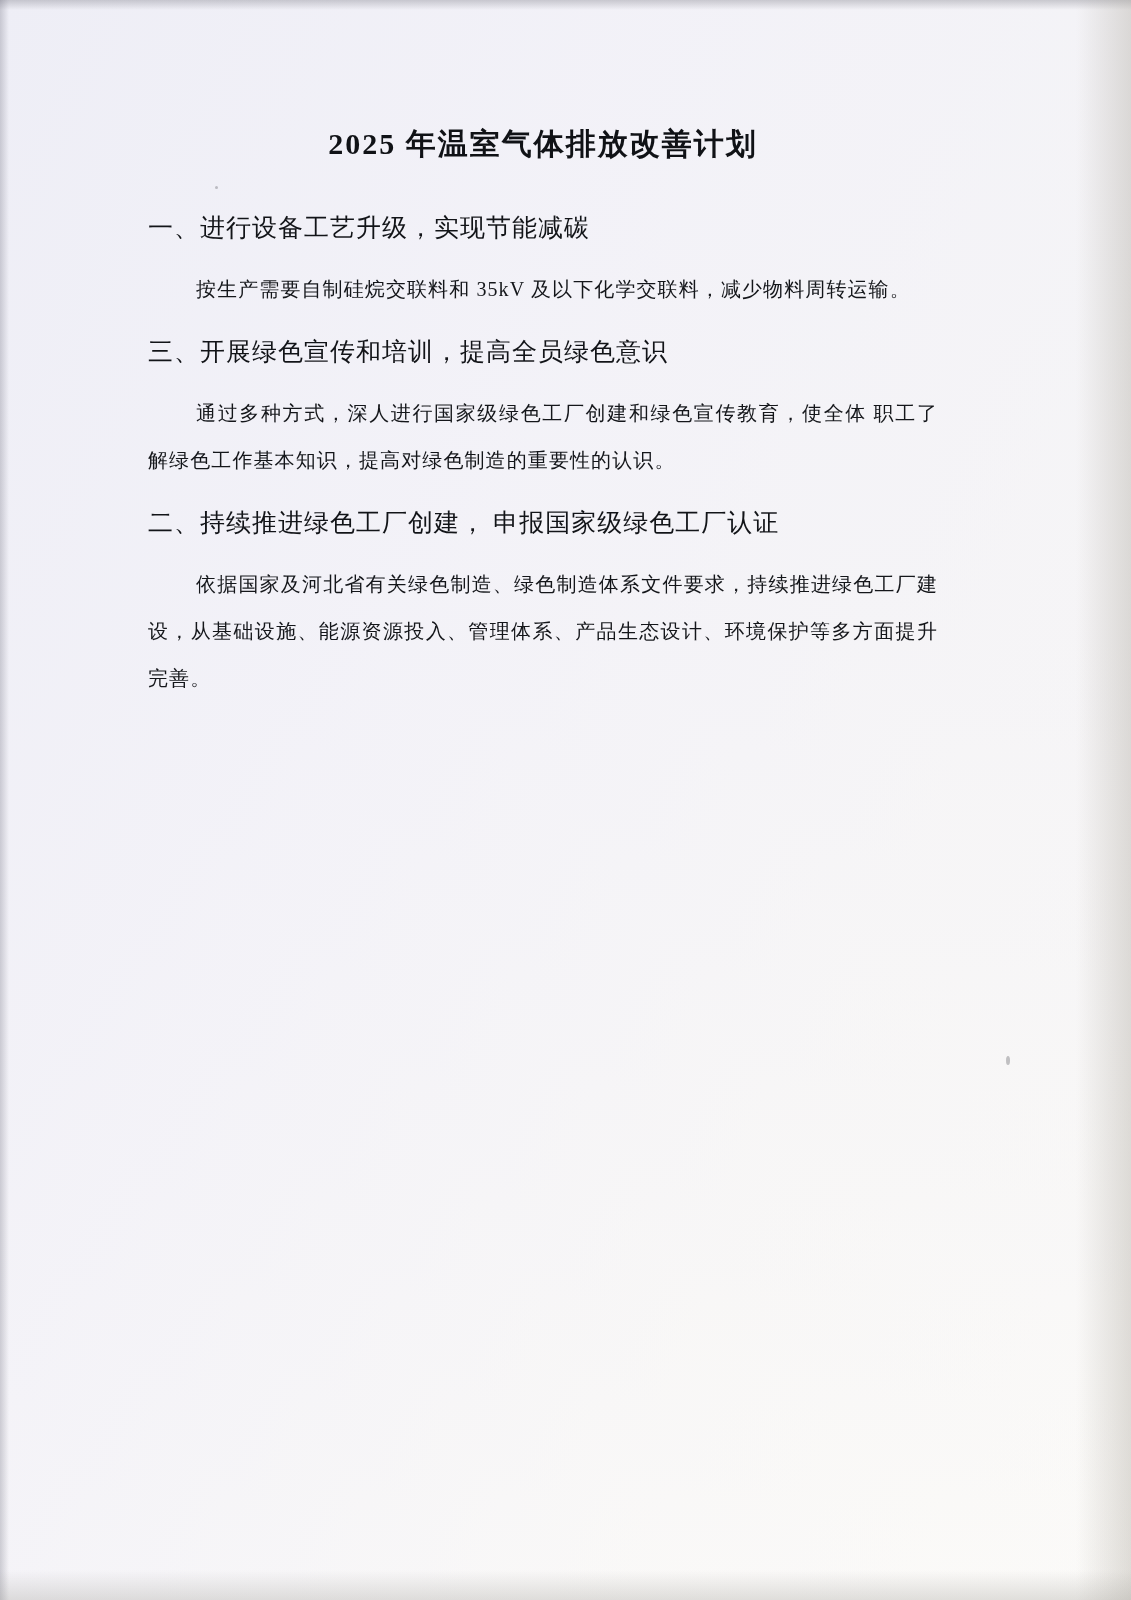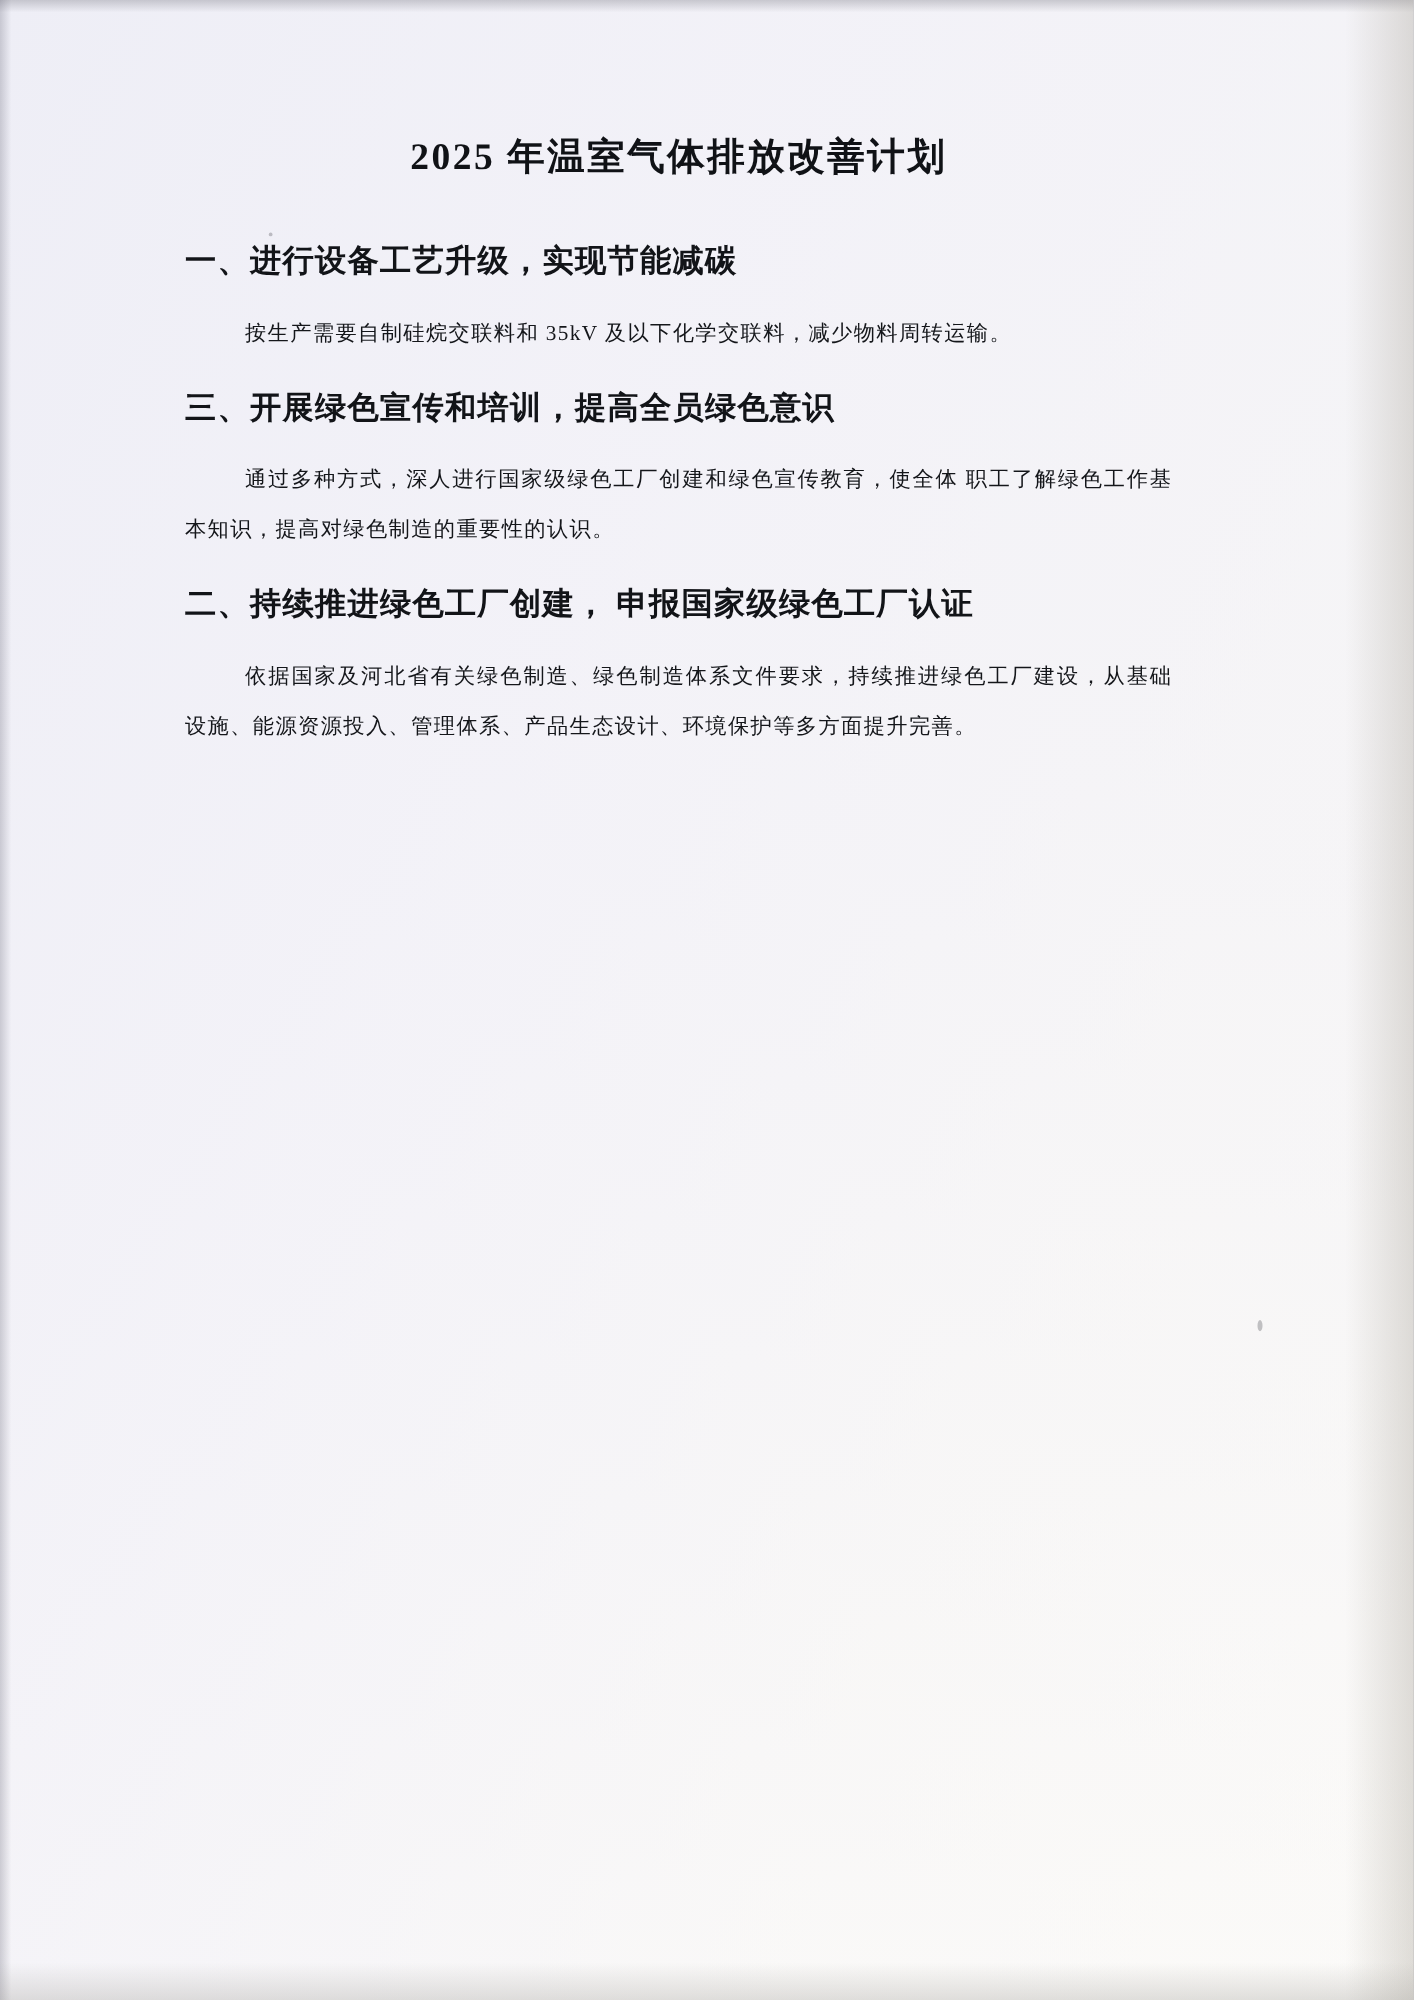--- a/index.html
+++ b/index.html
@@ -46,41 +46,41 @@
   }
   .speck {
     position: absolute;
     background: rgba(90,90,95,0.35);
     border-radius: 50%;
     pointer-events: none;
   }
   .content {
     position: absolute;
     left: 148px;
-    top: 105px;
+    top: 124px;
     width: 790px;
   }
   .doc-title {
     text-align: center;
     font-size: 30px;
     font-weight: bold;
     letter-spacing: 2px;
     margin: 0 0 46px 0;
     color: #101216;
   }
   .section-heading {
     font-size: 25px;
-    font-weight: bold;
+    font-weight: normal;
     letter-spacing: 1px;
     margin: 12px 0 22px 0;
     color: #121418;
     text-indent: 0;
   }
   .para {
-    font-size: 17px;
+    font-size: 20px;
     line-height: 2.35;
     letter-spacing: 1.1px;
     margin: 0 0 22px 0;
     text-indent: 48px;
     color: #14161a;
     text-align: justify;
   }
   .block { margin-bottom: 16px; }
   .block:last-child { margin-bottom: 0; }
 </style>

